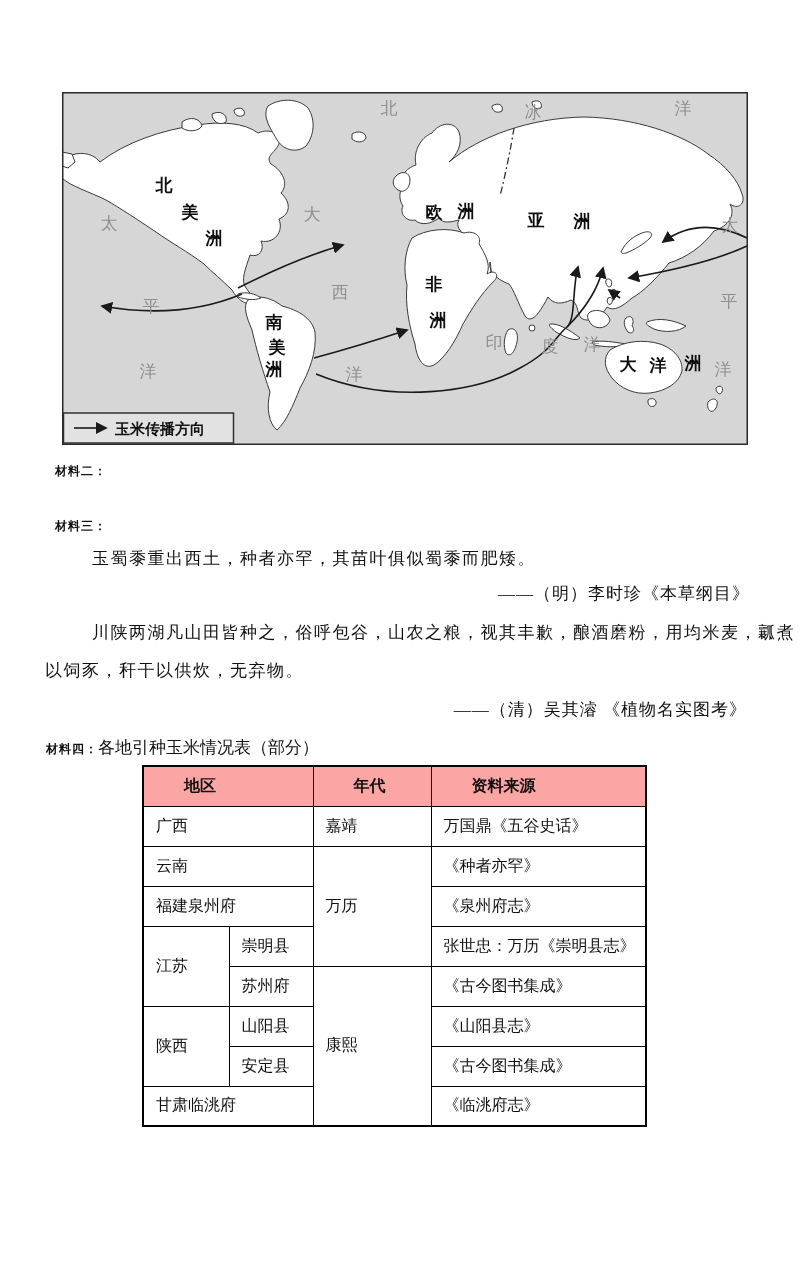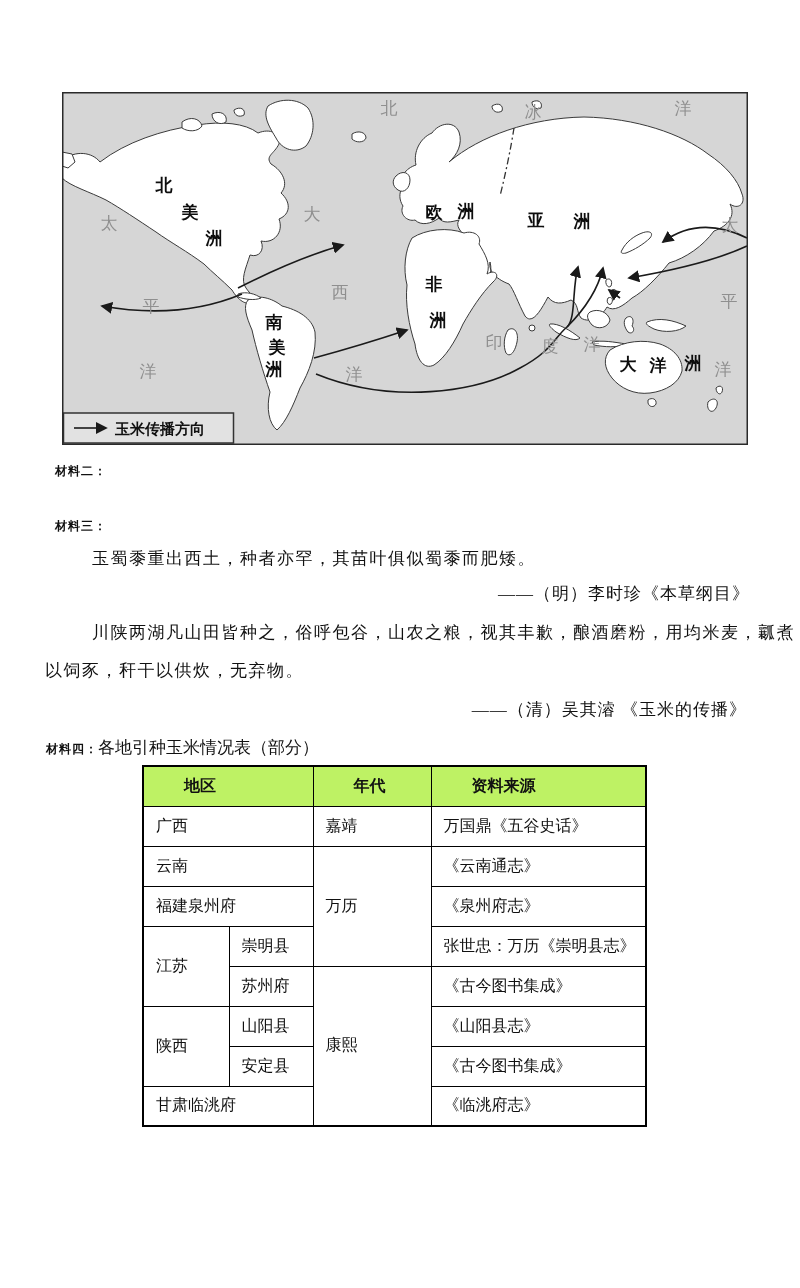--- a/index.html
+++ b/index.html
@@ -20,21 +20,21 @@
   .attrib{font-size:17px;letter-spacing:1px;text-align:right;white-space:nowrap;}
   .m4line{font-size:17px;white-space:nowrap;}
   .tbl-attrib{font-size:16px;letter-spacing:0.5px;white-space:nowrap;}
   .question{font-size:18px;letter-spacing:0.5px;white-space:nowrap;font-weight:bold;}
 
   
   table.maize{border-collapse:collapse;table-layout:fixed;width:503px;border:2px solid #000;}
   table.maize td,table.maize th{border:1px solid #000;height:40px;box-sizing:border-box;
       font-size:16px;font-weight:normal;text-align:left;vertical-align:middle;
       padding:0 2px 0 12px;overflow:hidden;white-space:nowrap;}
-  table.maize th{background:#bef264;font-weight:bold;padding-left:40px;}
+  table.maize th{background:#fca5a5;font-weight:bold;padding-left:40px;}
 </style>
 </head>
 <body>
 
 <div class="page">
 
   <div class="map-wrap">
     <svg width="686" height="353" viewBox="0 0 686 353">
       <defs>
         <marker id="ah" viewBox="0 0 10 10" refX="8.5" refY="5" markerWidth="7.5" markerHeight="7.5" orient="auto">
@@ -151,21 +151,21 @@
   </div>
 
   <div class="abs mat-label" style="left:55px;top:463px;">材料二：</div>
   <div class="abs mat-label" style="left:55px;top:518px;">材料三：</div>
 
   <div class="abs bodytext" style="left:92px;top:547px;">玉蜀黍重出西土，种者亦罕，其苗叶俱似蜀黍而肥矮。</div>
   <div class="abs attrib" style="left:0px;top:582px;width:750px;">——（明）李时珍《本草纲目》</div>
 
   <div class="abs bodytext" style="left:45px;top:659px;">以饲豕，秆干以供炊，无弃物。</div>
   <div class="abs bodytext" style="left:92px;top:621px;">川陕两湖凡山田皆种之，俗呼包谷，山农之粮，视其丰歉，酿酒磨粉，用均米麦，瓤煮</div>
-  <div class="abs attrib" style="left:0px;top:698px;width:747px;">——（清）吴其濬 《玉米的传播》</div>
+  <div class="abs attrib" style="left:0px;top:698px;width:747px;">——（清）吴其濬 《植物名实图考》</div>
 
   <div class="abs m4line" style="left:46px;top:736px;">
     <span class="mat-label">材料四：</span><span>各地引种玉米情况表（部分）</span>
   </div>
 
   <div class="abs" style="left:142px;top:765px;">
     <table class="maize">
       <colgroup>
           <col style="width:86px">
           <col style="width:84px">
@@ -179,21 +179,21 @@
         <th>资料来源</th>
       </tr>
       <tr>
         <td colspan="2">广西</td>
         <td>嘉靖</td>
         <td>万国鼎《五谷史话》</td>
       </tr>
       <tr>
         <td colspan="2">云南</td>
         <td rowspan="3">万历</td>
-        <td>《云南通志》</td>
+        <td>《种者亦罕》</td>
       </tr>
       <tr>
         <td colspan="2">福建泉州府</td>
         <td>《泉州府志》</td>
       </tr>
       <tr>
         <td rowspan="2">江苏</td>
         <td>崇明县</td>
         <td>张世忠：万历《崇明县志》</td>
       </tr>

